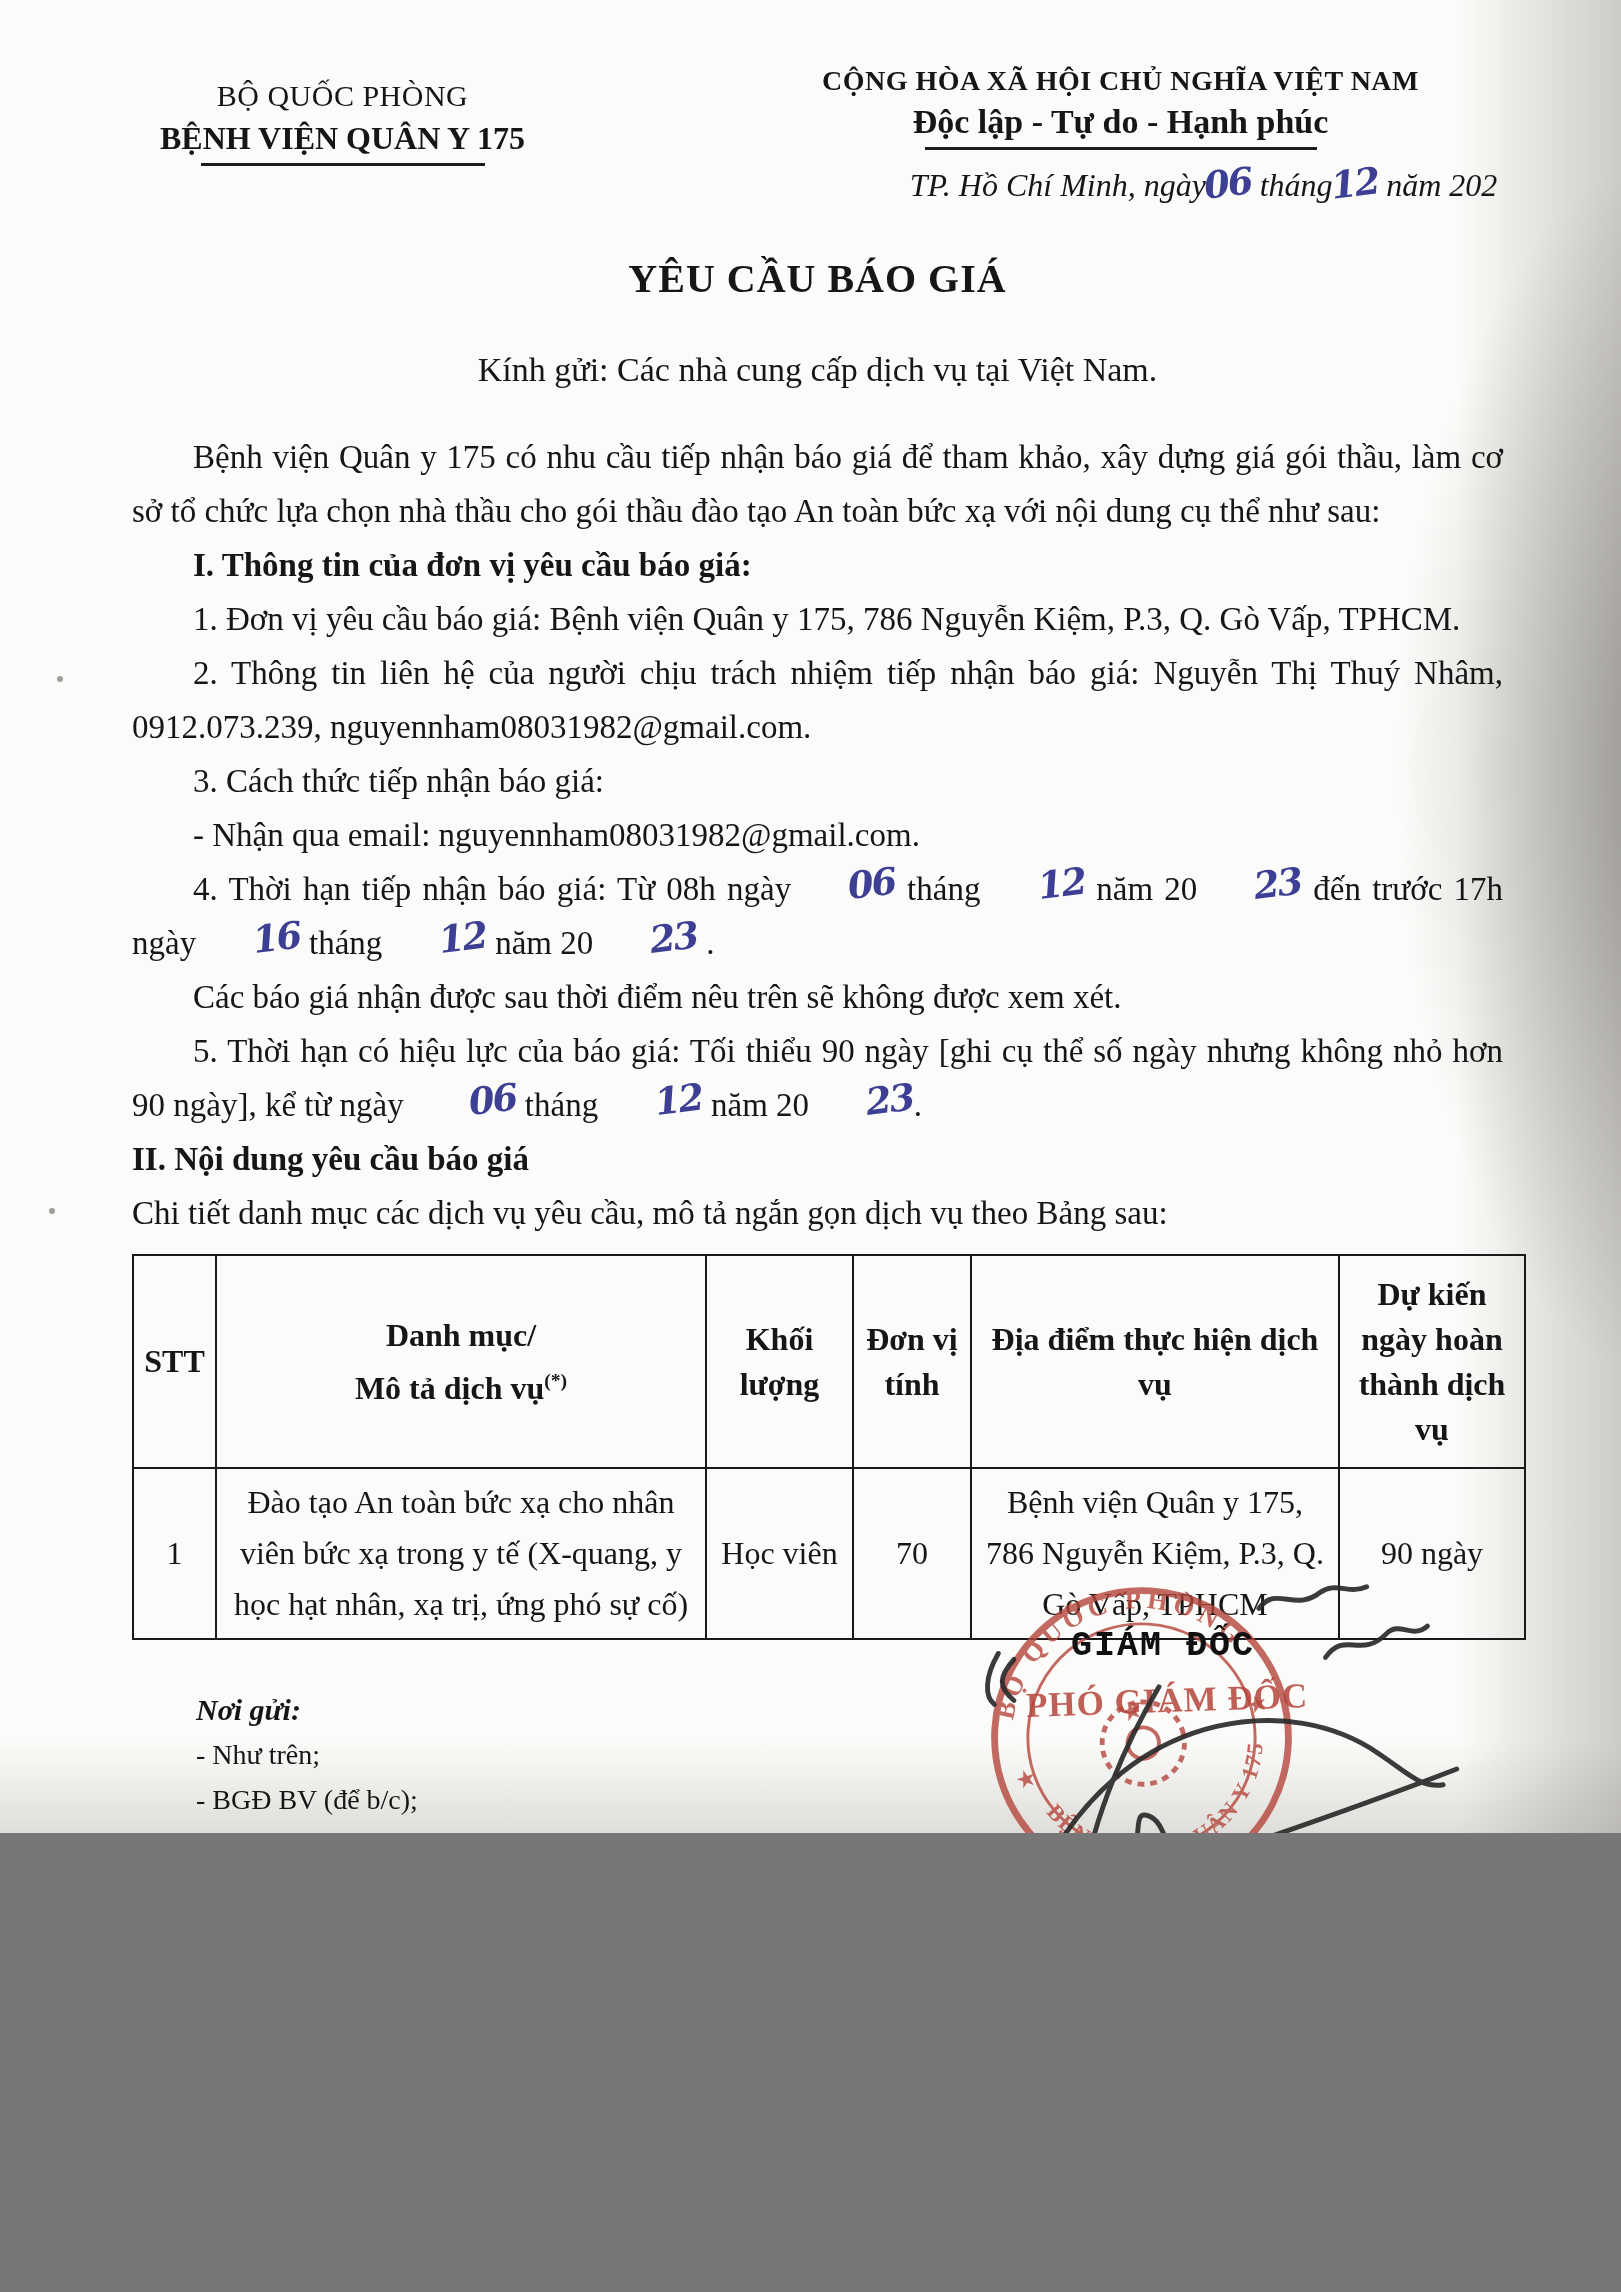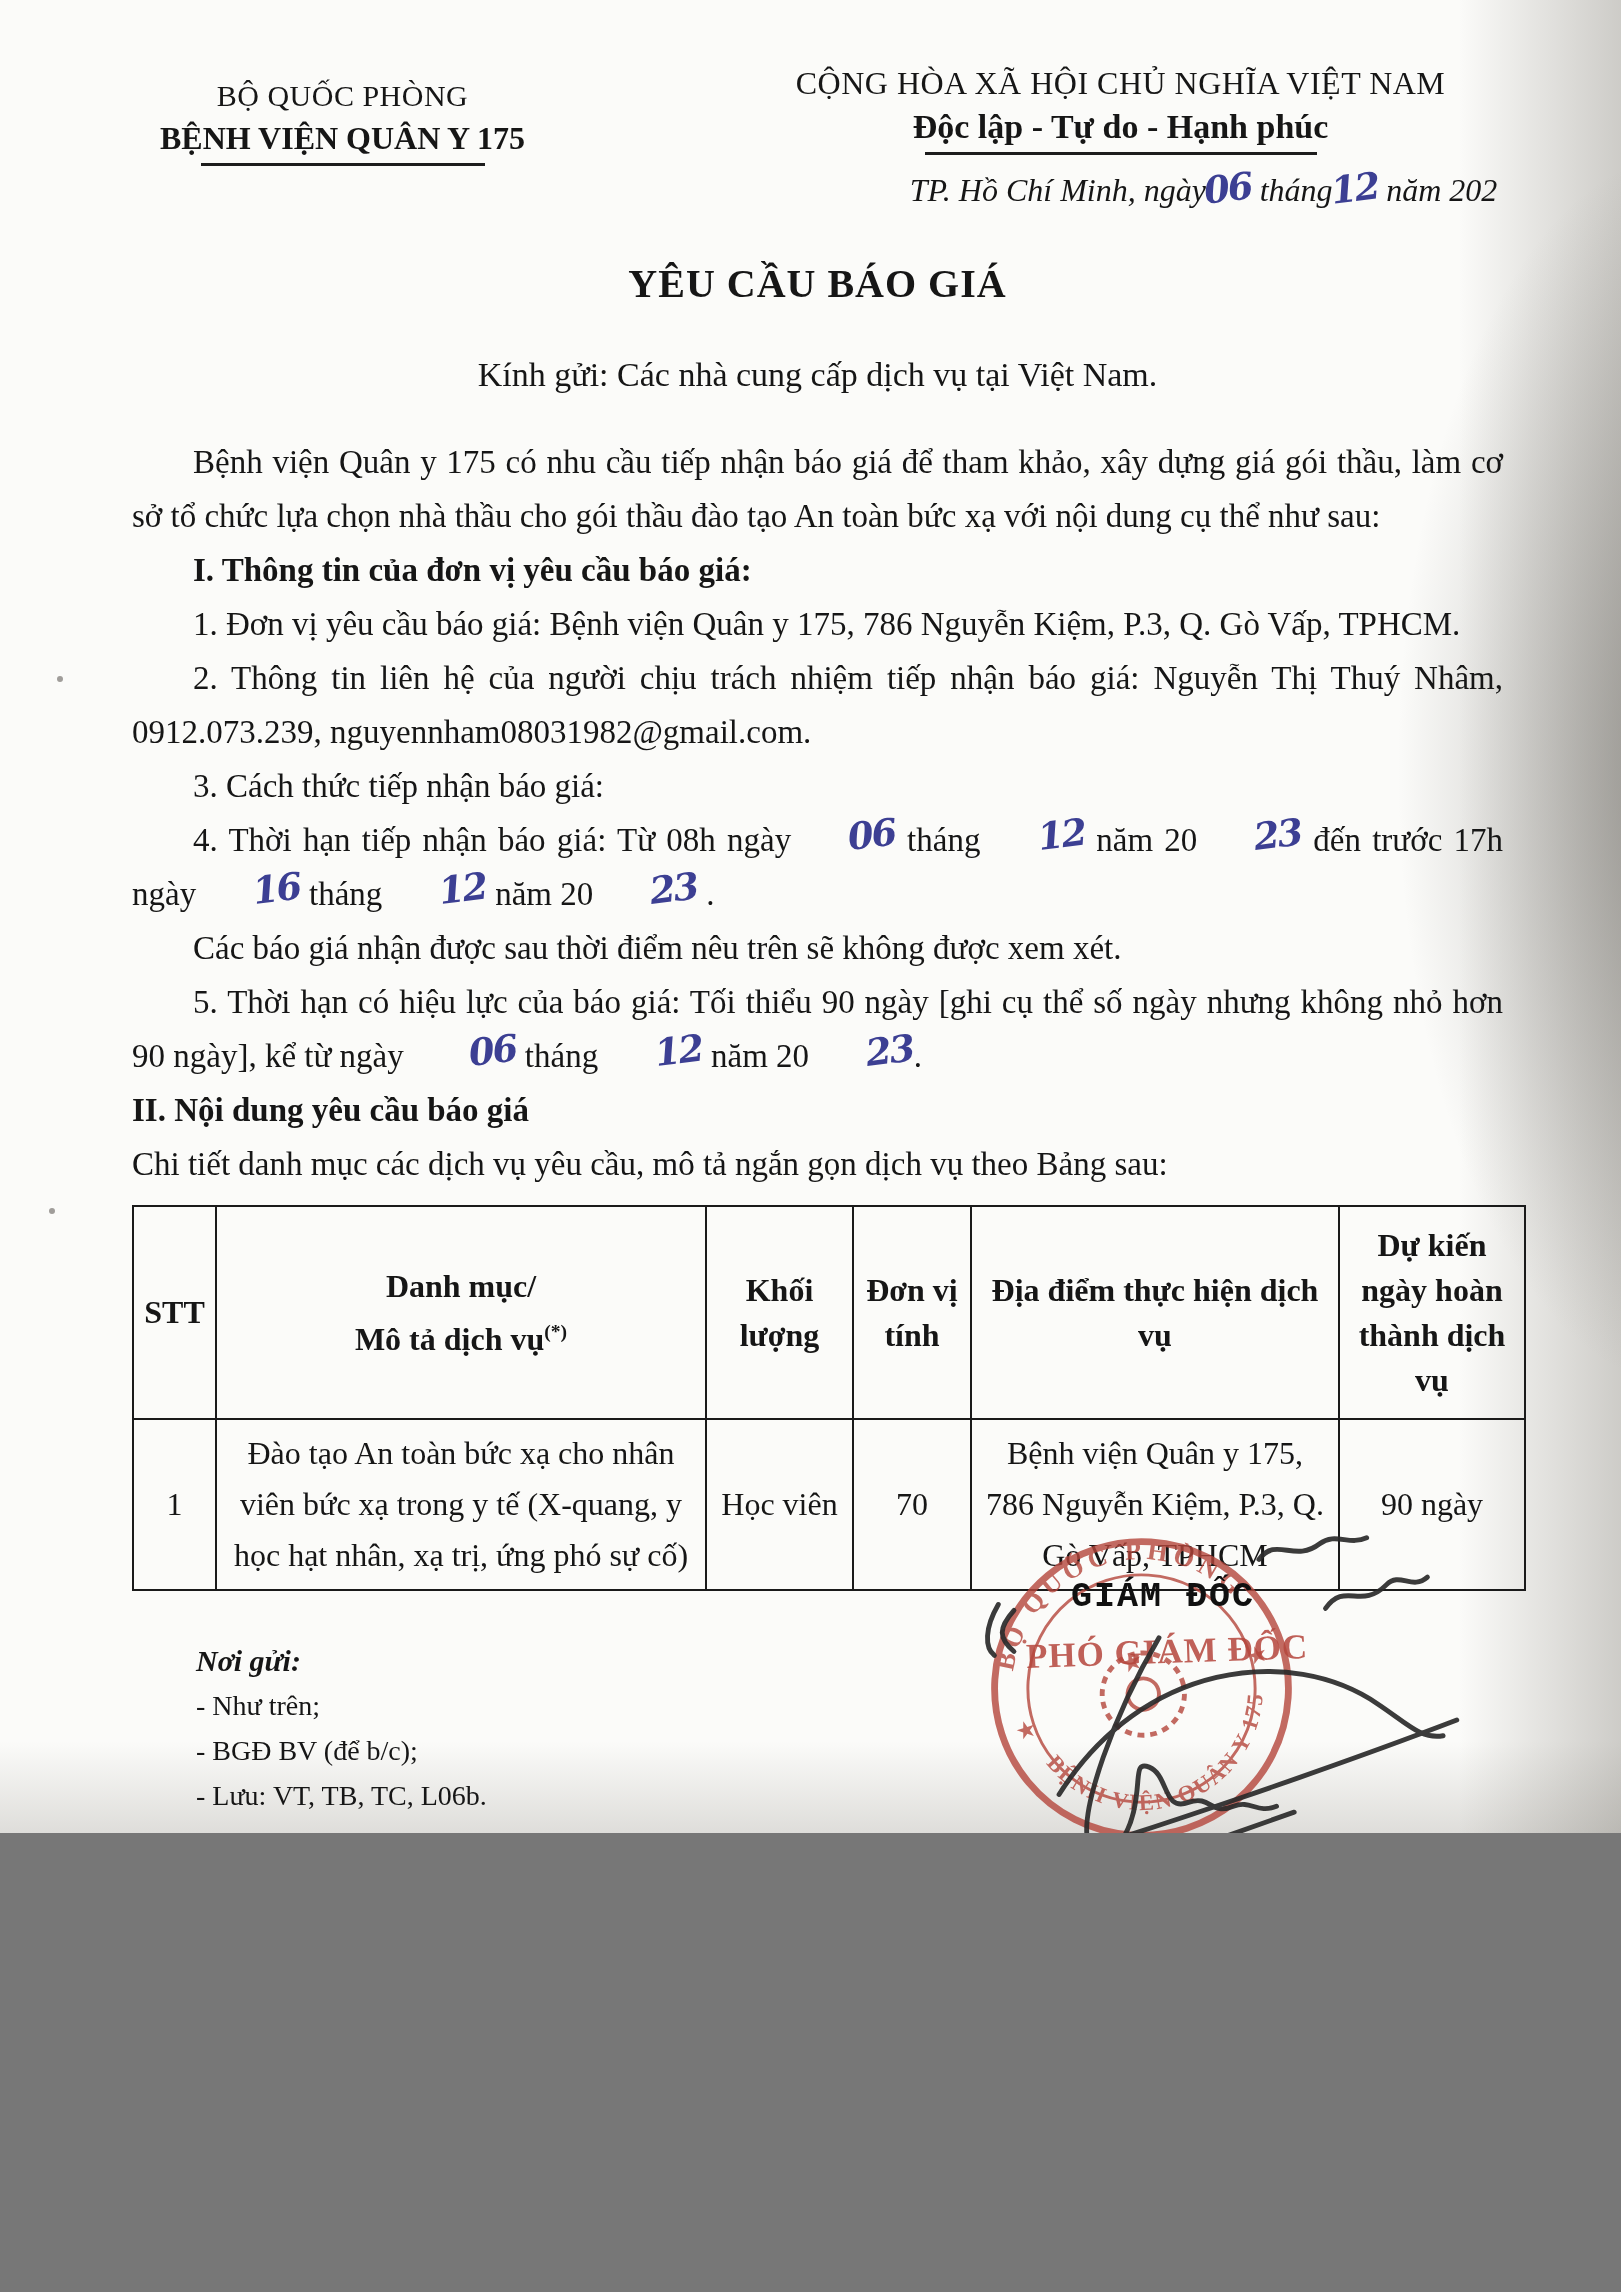--- a/index.html
+++ b/index.html
@@ -19,21 +19,21 @@
   .content{padding:65px 118px 0 132px;}
   
   .doc-header{display:flex;justify-content:space-between;align-items:flex-start;}
   .org{width:421px;text-align:center;margin-top:13.7px;}
   .org-parent{font-size:30px;letter-spacing:0.5px;}
   .org-name{font-size:32px;font-weight:bold;margin-top:7.8px;}
   .rule{height:2.9px;background:#1d1d1d;margin:5.9px auto 0;}
   .rule-org{width:284px;}
   .rule-motto{width:392px;}
   .motto{width:765px;text-align:center;}
-  .motto-1{font-size:32px;font-weight:normal;letter-spacing:0.5px;}
+  .motto-1{font-size:28px;font-weight:bold;letter-spacing:0.5px;}
   .motto-2{font-size:34px;font-weight:bold;margin-top:5.9px;}
   .dateline{font-size:32px;font-style:italic;margin-top:15.7px;transform:translateX(83px);white-space:nowrap;}
   
   .hw{
     font-family:"DejaVu Serif",serif;font-style:italic;font-weight:bold;
     color:#3c3f93;display:inline-block;transform:rotate(-7deg);
     font-size:37px;line-height:1;margin:0 0 0 -3.9px;letter-spacing:-2px;
   }
   .dateline .hw{margin-left:-9.8px;}
   
@@ -96,20 +96,21 @@
     <h1 class="title">YÊU CẦU BÁO GIÁ</h1>
 
     <p class="salutation">Kính gửi: Các nhà cung cấp dịch vụ tại Việt Nam.</p>
 
     <p class="para first">Bệnh viện Quân y 175 có nhu cầu tiếp nhận báo giá để tham khảo, xây dựng giá gói thầu, làm cơ sở tổ chức lựa chọn nhà thầu cho gói thầu đào tạo An toàn bức xạ với nội dung cụ thể như sau:</p>
 
     <p class="para bold">I. Thông tin của đơn vị yêu cầu báo giá:</p>
     <p class="para">1. Đơn vị yêu cầu báo giá: Bệnh viện Quân y 175, 786 Nguyễn Kiệm, P.3, Q. Gò Vấp, TPHCM.</p>
     <p class="para">2. Thông tin liên hệ của người chịu trách nhiệm tiếp nhận báo giá: Nguyễn Thị Thuý Nhâm, 0912.073.239, nguyennham08031982@gmail.com.</p>
     <p class="para">3. Cách thức tiếp nhận báo giá:</p>
+    <p class="para">- Nhận qua email: nguyennham08031982@gmail.com.</p>
 
     <p class="para">
       <span>4. Thời hạn tiếp nhận báo giá: Từ 08h ngày</span><span class="hw">06</span>
       <span>tháng</span><span class="hw">12</span>
       <span>năm 20</span><span class="hw">23</span>
       <span>đến trước 17h ngày</span><span class="hw">16</span>
       <span>tháng</span><span class="hw">12</span>
       <span>năm 20</span><span class="hw">23</span>
       <span>.</span>
     </p>

